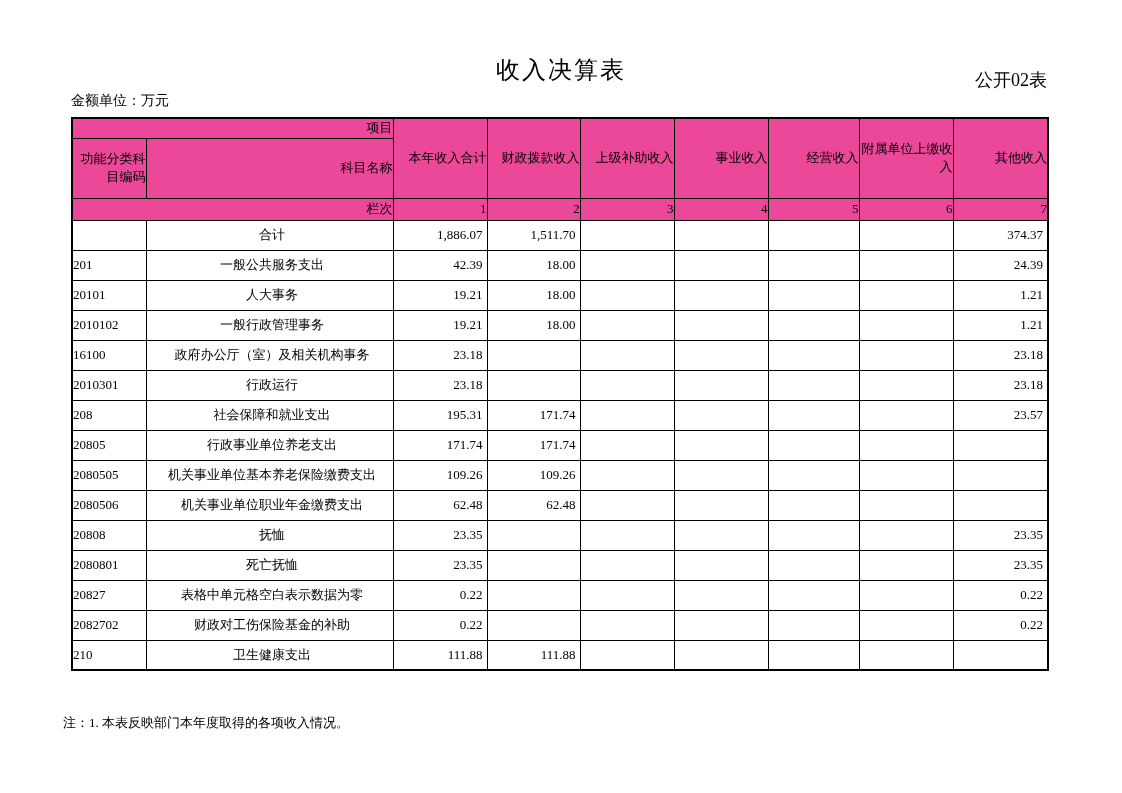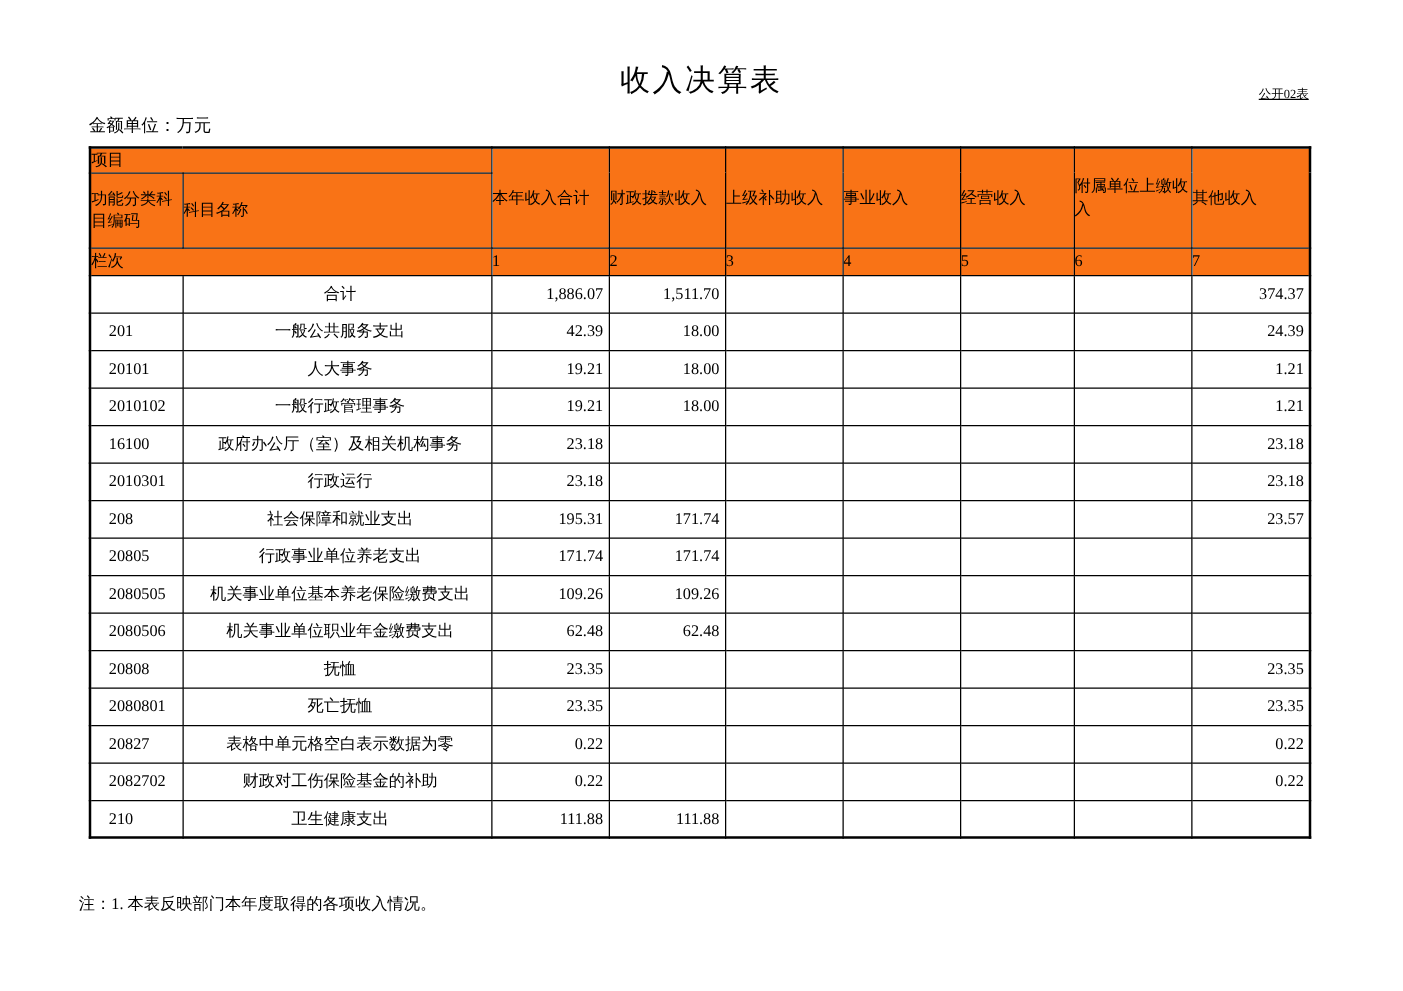--- a/index.html
+++ b/index.html
@@ -10,32 +10,30 @@
   }
   .page {
     position: relative;
     width: 1122px;
     height: 793px;
     background: #ffffff;
     overflow: hidden;
   }
   .doc-title {
     text-align: center;
-    padding-top: 36px;
+    padding-top: 54px;
     font-size: 24px;
     letter-spacing: 2px;
     font-weight: normal;
-    margin-top: 12px;
   }
   .right-label-1 {
     position: absolute;
     right: 75px;
     top: 68px;
-    font-size: 10px;
-    text-decoration: underline;
+    font-size: 18px;
   }
   .meta-row {
     position: absolute;
     left: 71px;
     right: 75px;
     top: 92px;
     display: flex;
     justify-content: space-between;
     font-size: 14px;
     font-weight: bold;
@@ -50,26 +48,26 @@
     table-layout: fixed;
     width: 976px;
     font-size: 13px;
   }
   table.main th, table.main td {
     border: 1px solid #000000;
     overflow: hidden;
     font-weight: normal;
   }
   table.main { border: 2px solid #000; }
-  .hdr { background: #f97316; text-align: left; vertical-align: middle; }
+  .hdr { background: #ec4899; text-align: right; vertical-align: middle; }
   tr.hrow1 th { height: 20px; }
   tr.hrow2 th { height: 60px; }
   tr.hrow3 td { height: 22px; }
   tbody.data td { height: 30px; background: #ffffff; vertical-align: middle; }
-  td.code-cell { text-align: left; padding-left: 14px; }
+  td.code-cell { text-align: left; }
   td.name-cell { text-align: center; padding-left: 5px; }
   td.num-cell  { text-align: right; padding-right: 4px; }
   .notes {
     position: absolute;
     left: 63px;
     top: 712px;
     font-size: 13px;
     line-height: 22px;
   }
   .notes .note-2 { padding-left: 26px; }

